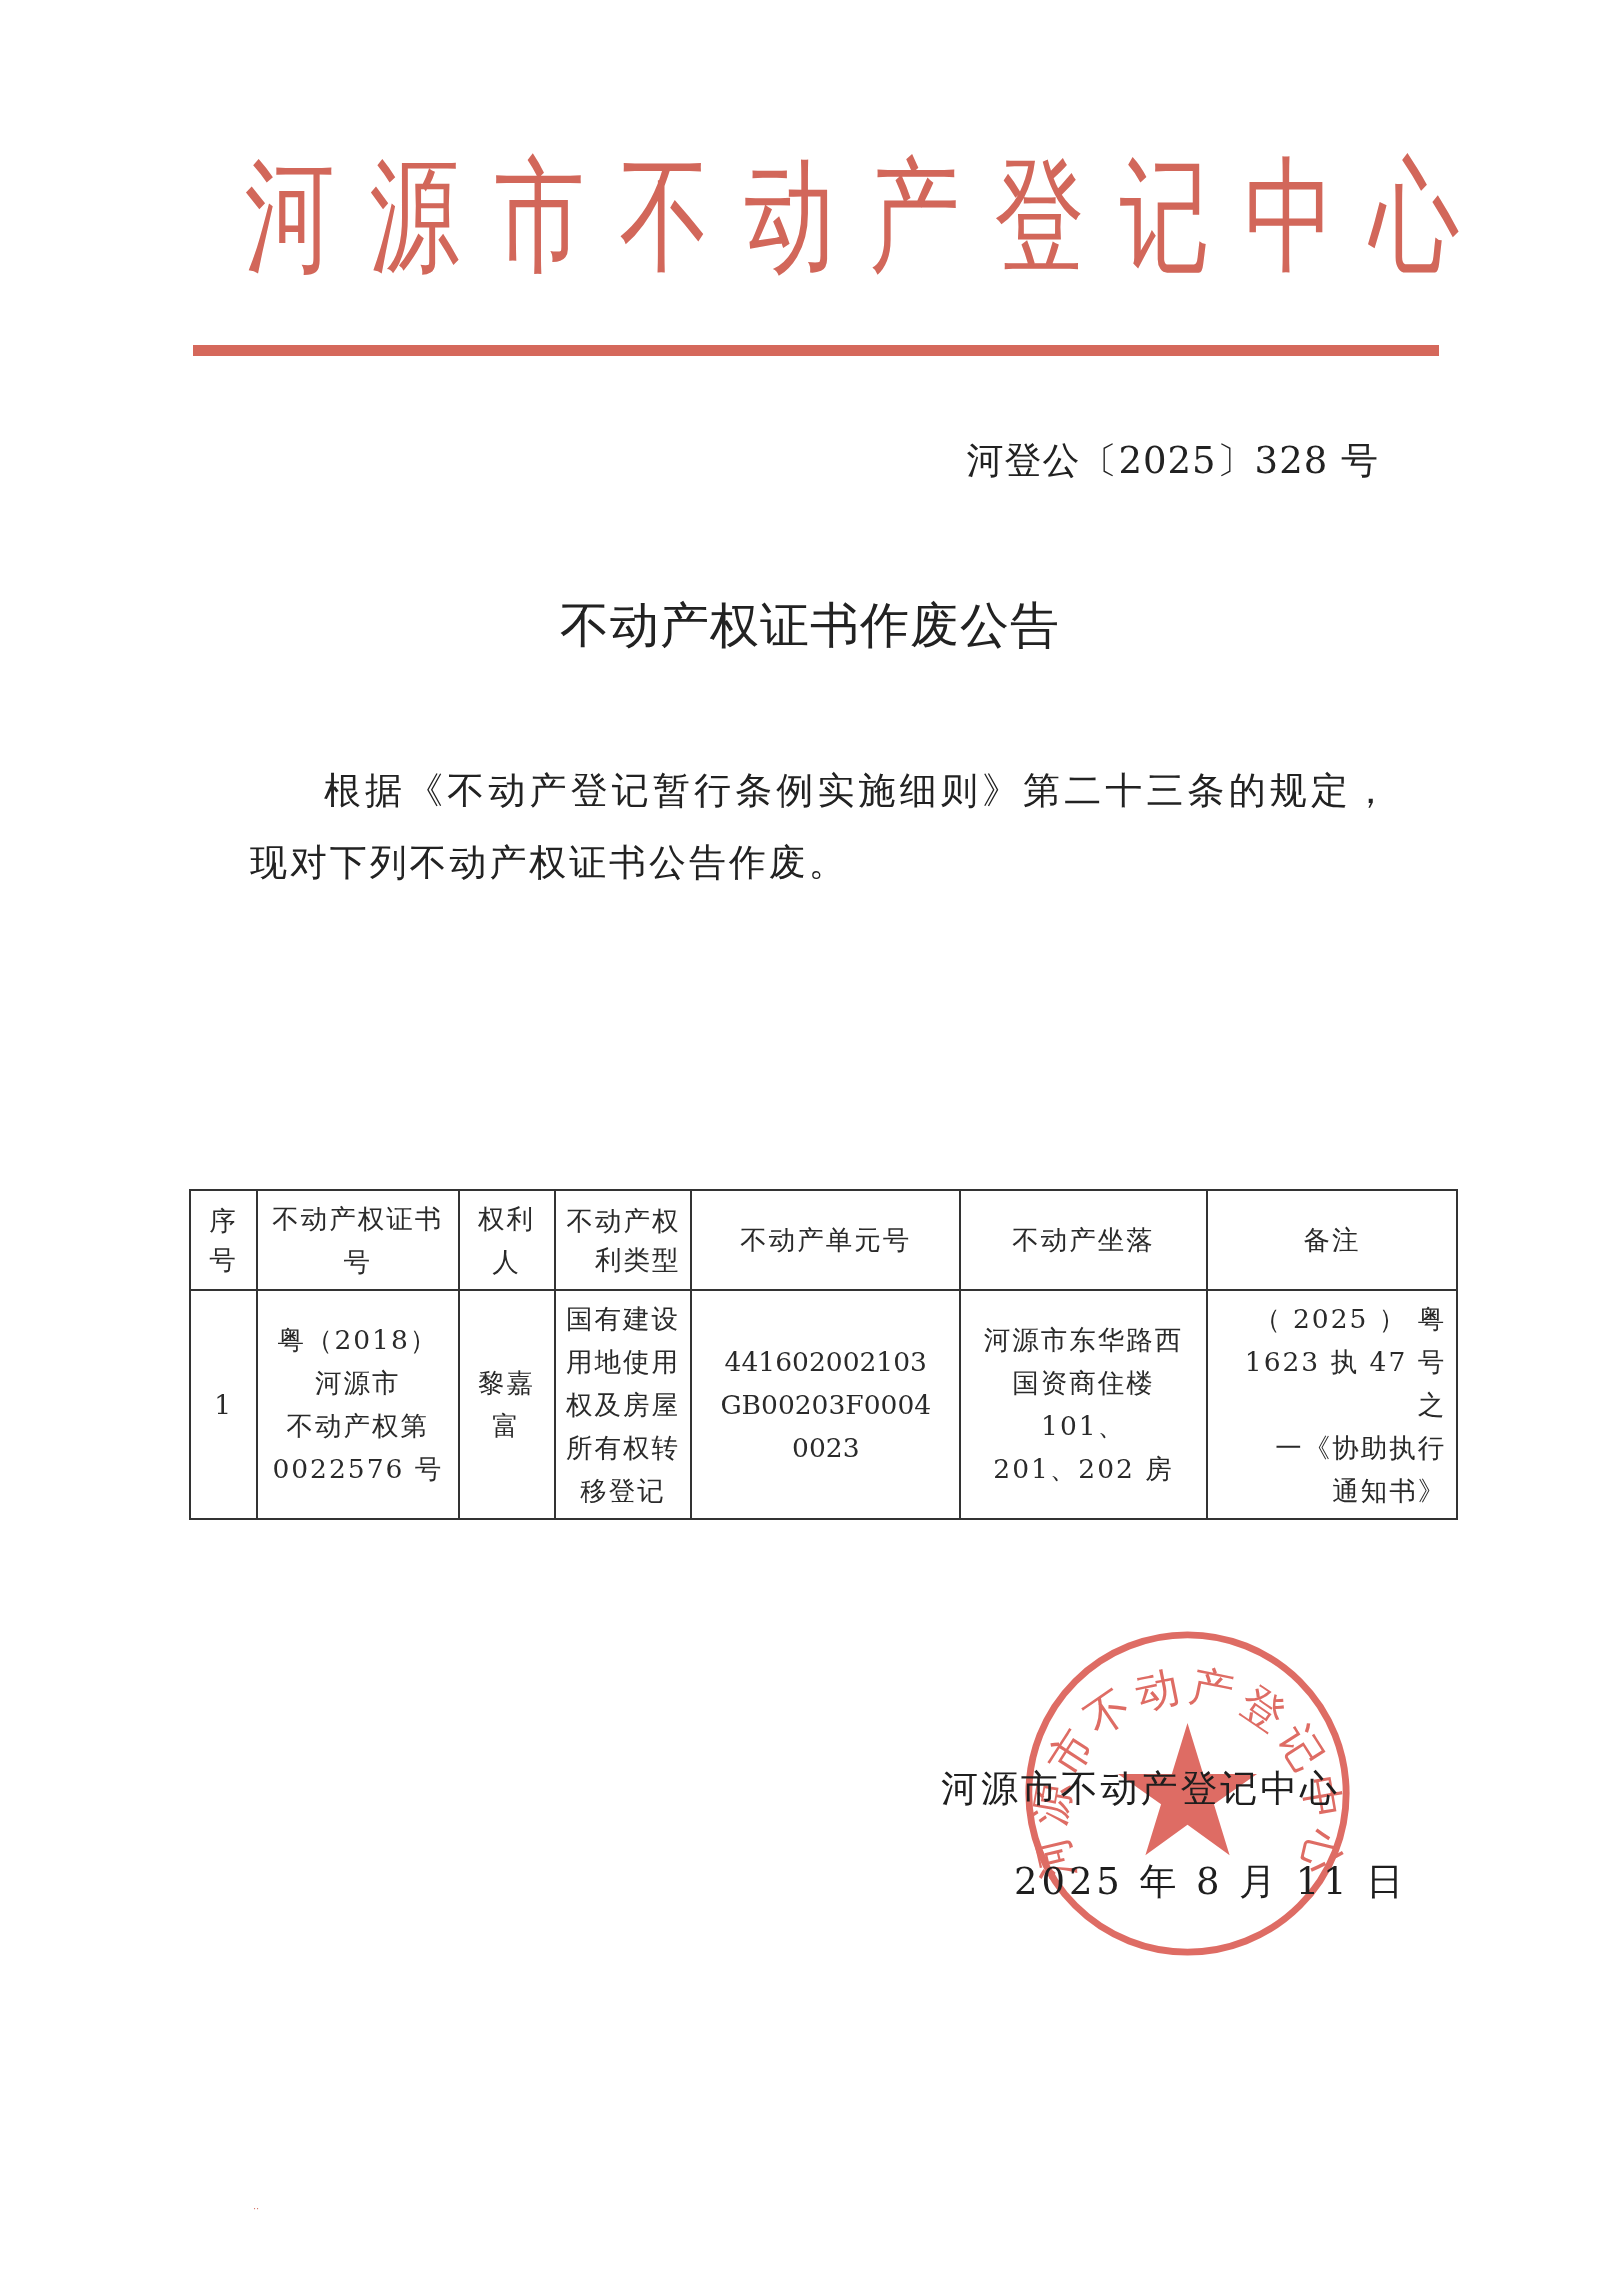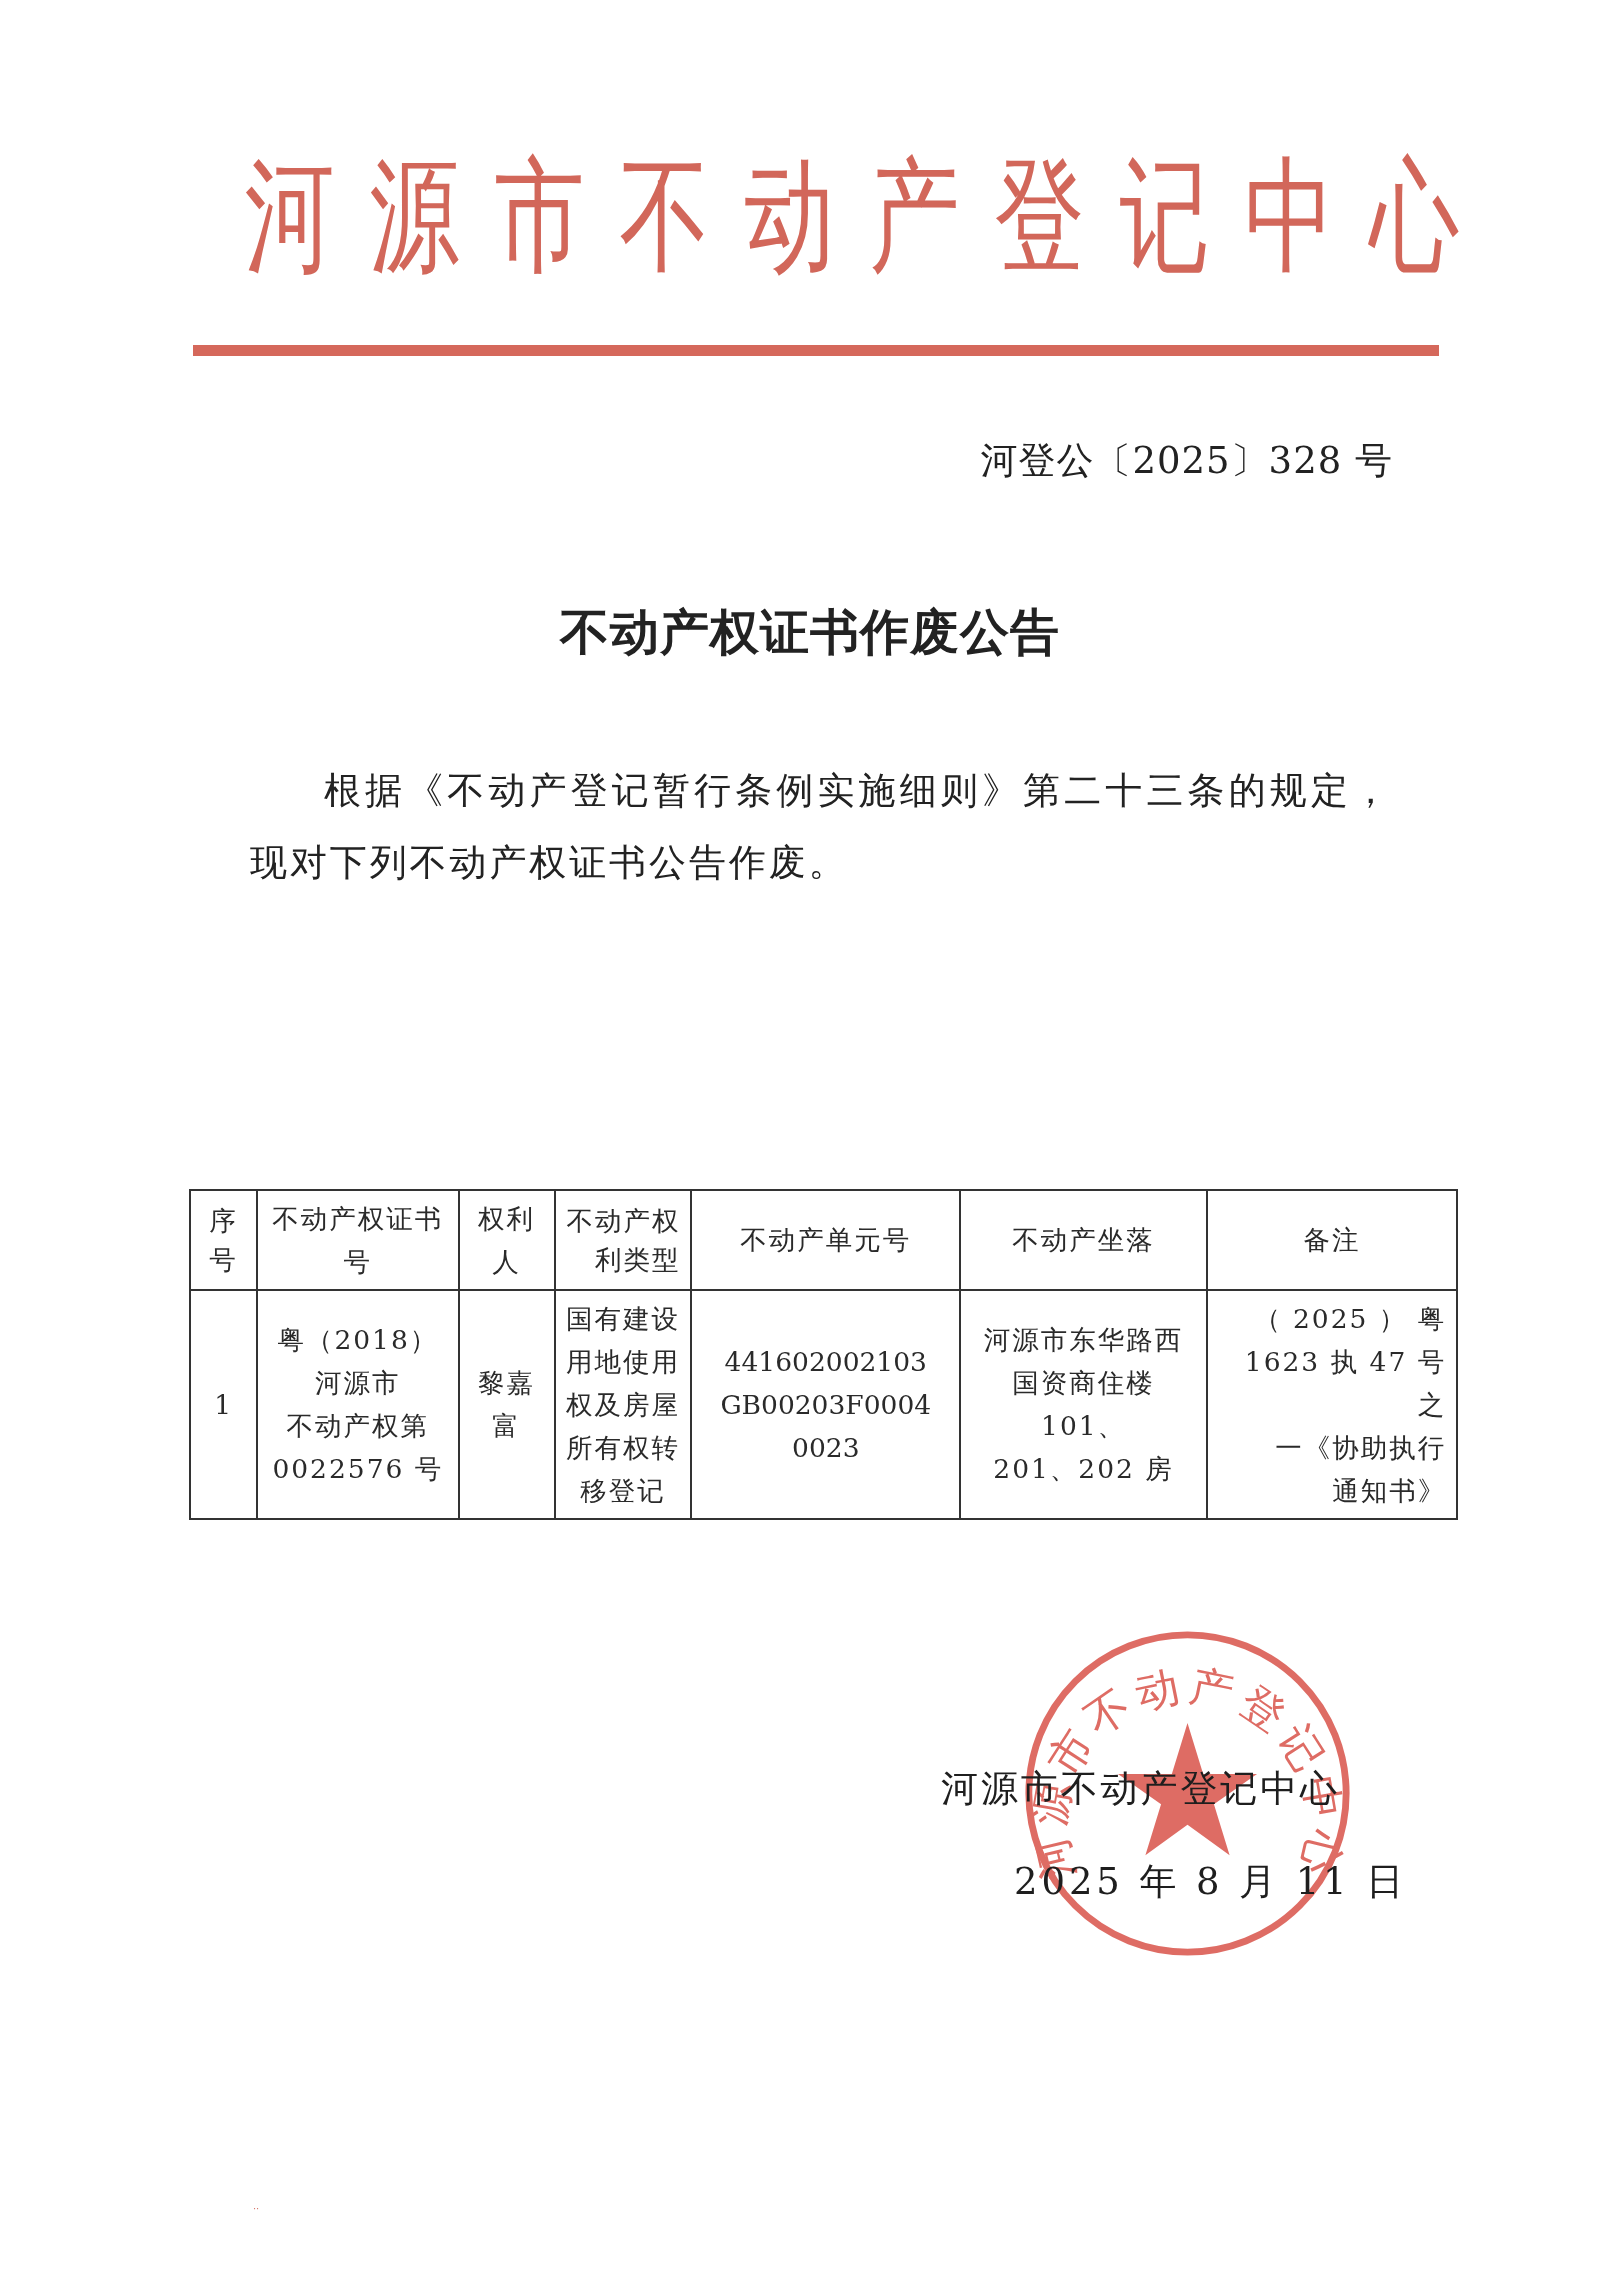--- a/index.html
+++ b/index.html
@@ -4,23 +4,23 @@
 <style>
   html, body { margin: 0; padding: 0; background: #ffffff; }
   body { width: 1620px; height: 2292px; position: relative; overflow: hidden;
          font-family: "DejaVu Serif", "Liberation Serif", serif; color: #1e1e1e; }
   .masthead { position: absolute; left: 227px; top: 137px; width: 1176px; height: 157px;
               display: flex; justify-content: space-between; align-items: center; }
   .masthead span { font-family: "DejaVu Sans", "Liberation Sans", sans-serif; font-size: 125px;
                    color: #d2675a; transform: scaleX(0.72); transform-origin: center;
                    display: inline-block; width: 127px; text-align: center; line-height: 1; }
   .rule { position: absolute; left: 193px; top: 345px; width: 1246px; height: 10.8px; background: #d5685b; }
-  .docno { position: absolute; right: 227px; top: 436px; font-size: 37px; letter-spacing: 1px; color: #222; }
+  .docno { position: absolute; right: 241px; top: 436px; font-size: 37px; letter-spacing: 1px; color: #222; }
   .title { position: absolute; left: 0; right: 0; top: 593px; text-align: center; font-size: 49px;
-           font-weight: bold; letter-spacing: 1px; color: #222; margin-top: 7px; }
+           font-weight: normal; letter-spacing: 1px; color: #222; }
   .body { position: absolute; left: 250px; width: 1142px; top: 755px; font-size: 37px; line-height: 72px;
           letter-spacing: 2.9px; text-align: justify; color: #222; }
   .body p { margin: 0; text-indent: 74px; }
   .tbl { position: absolute; left: 189px; top: 1189px; width: 1269px; border-collapse: collapse;
          font-size: 26.5px; color: #2a2a2a; }
   .tbl td, .tbl th { border: 2px solid #333; text-align: center; vertical-align: middle;
                      font-weight: normal; padding: 5.9px 9.8px; line-height: 43px; letter-spacing: 2px; }
   .tbl th { height: 74px; }
   .tbl tr.row td { height: 214px; }
   .cell-lines span { display: block; }

